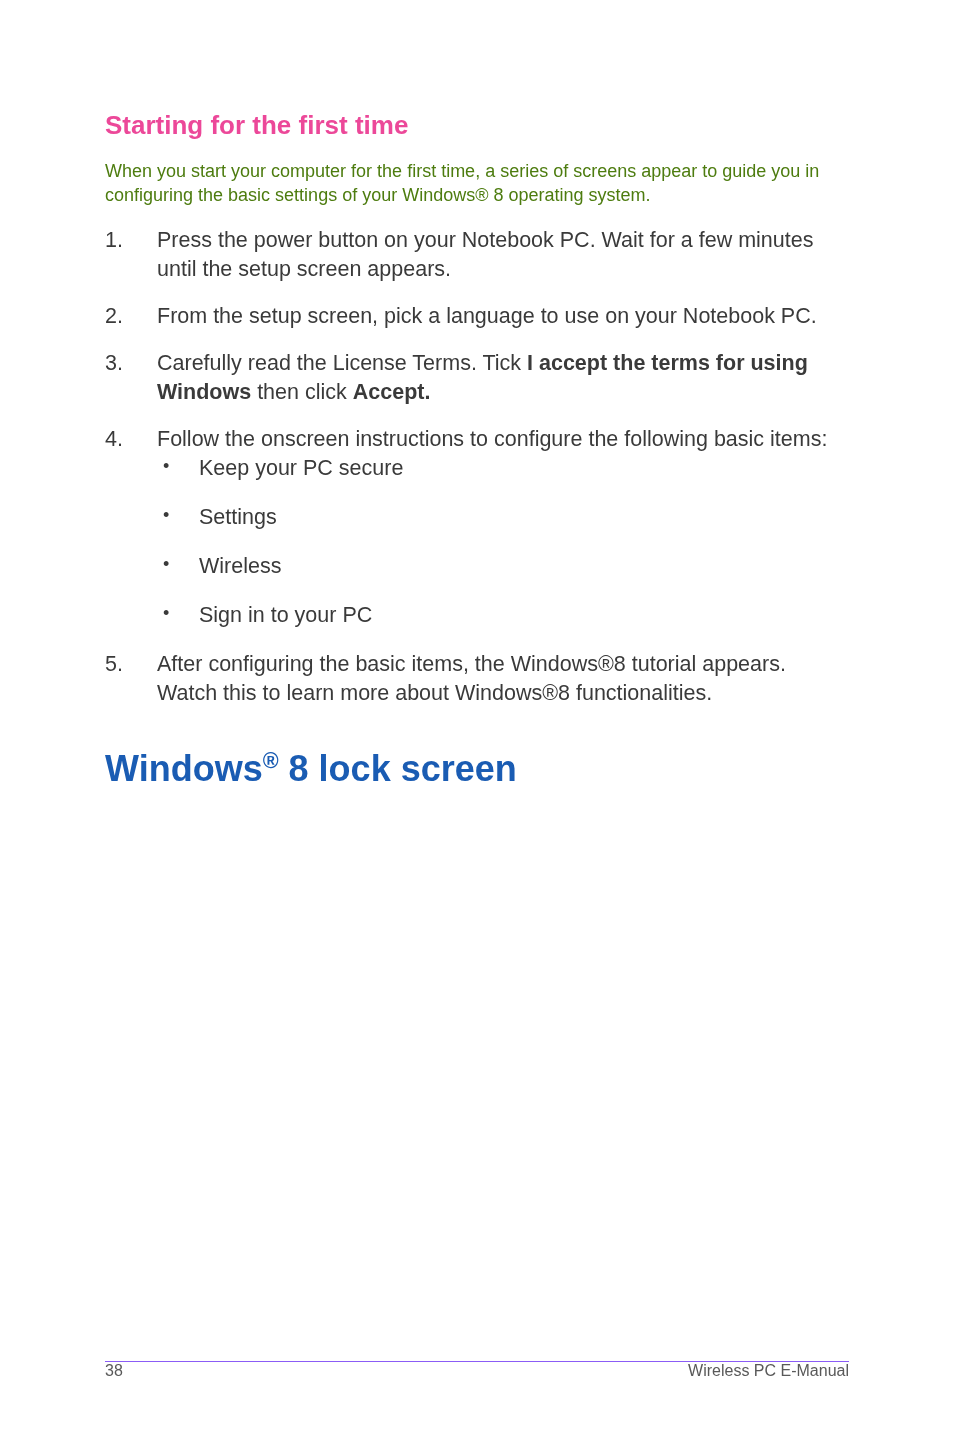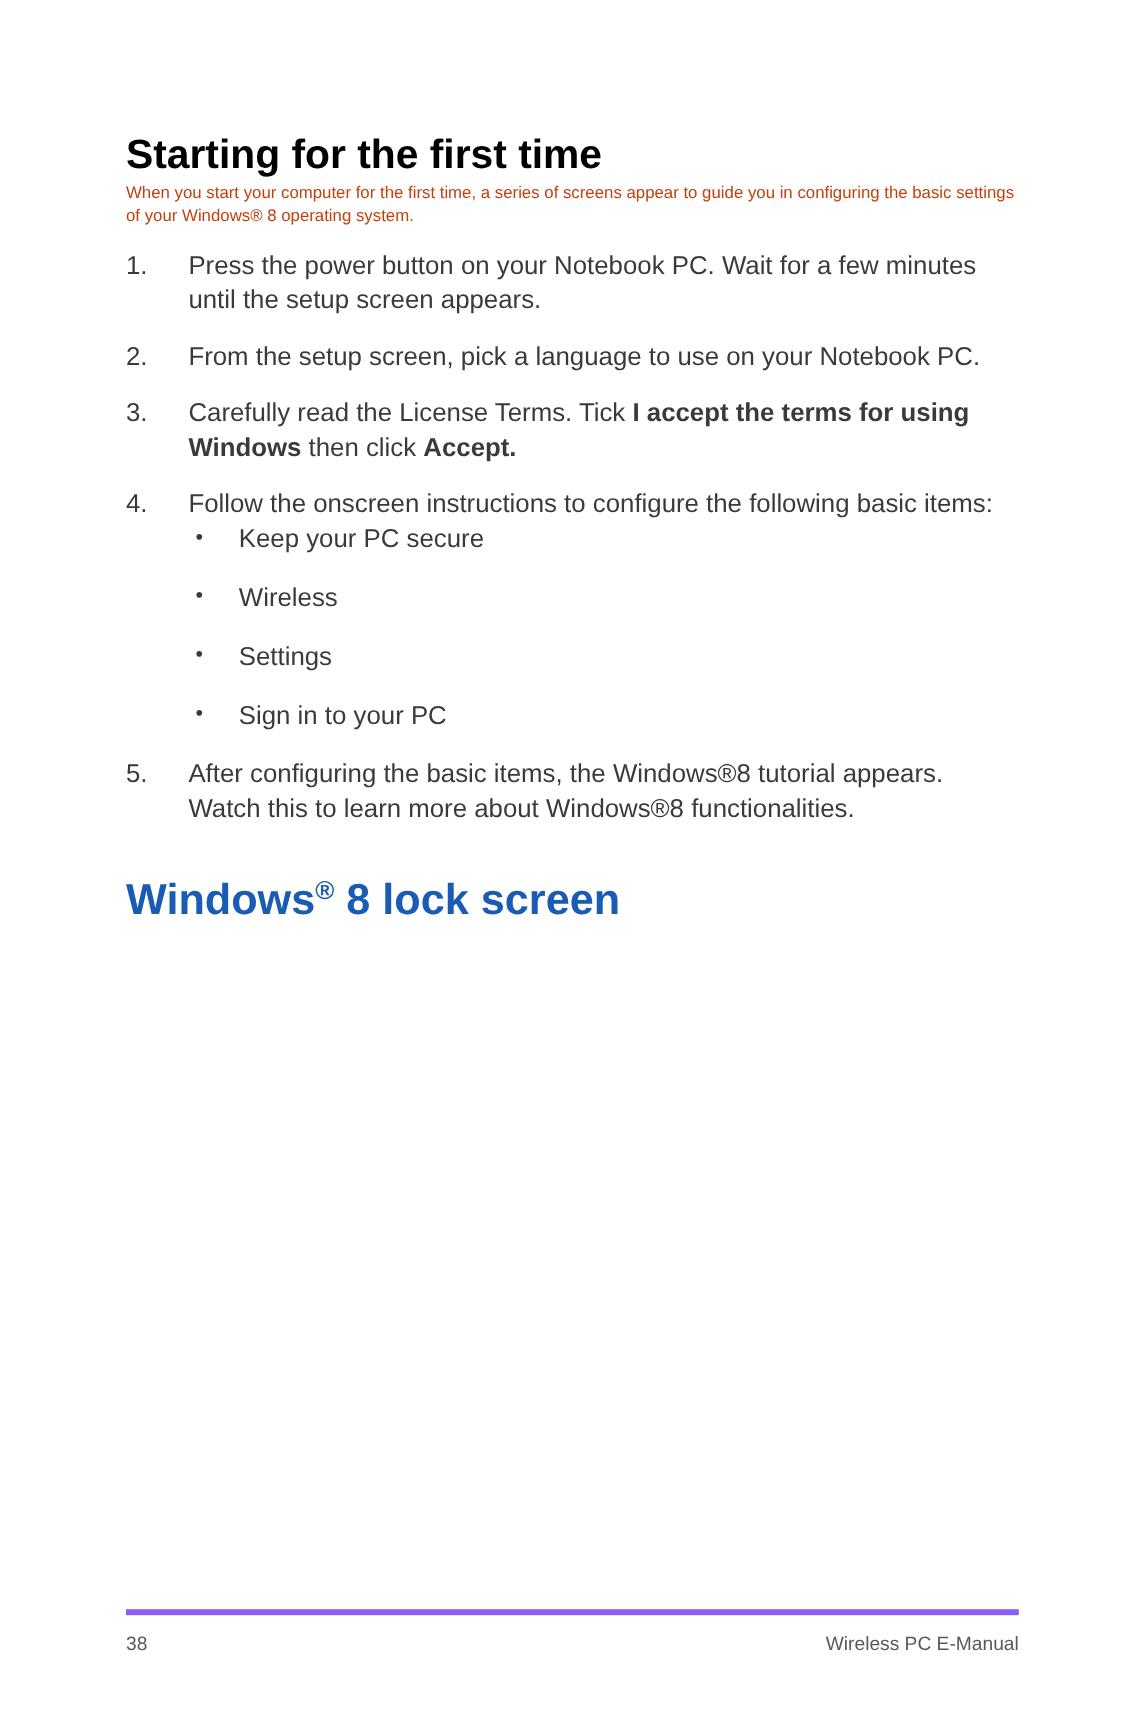--- a/index.html
+++ b/index.html
@@ -12,43 +12,43 @@
       height: 1438px;
       background: #fff;
       font-family: -apple-system, BlinkMacSystemFont, "Segoe UI", Helvetica, Arial, sans-serif;
       color: #3a3a3a;
       position: relative;
     }
     .page {
       padding: 110px 105px 0 105px;
     }
     .heading-1 {
-      color: #000000;
-      font-size: 34px;
+      color: #ec4899;
+      font-size: 26px;
       font-weight: 700;
-      margin-bottom: 2px;
+      margin-bottom: 18px;
       font-family: Arial, sans-serif;
     }
     .heading-2 {
       color: #1a5cb3;
       font-size: 36px;
       font-weight: 700;
       margin-top: 40px;
       margin-bottom: 18px;
       font-family: Liberation Sans, sans-serif;
     }
     .sup-reg {
       font-size: 0.6em;
       vertical-align: super;
     }
     .para {
-      font-size: 14px;
+      font-size: 18px;
       line-height: 1.35;
       margin-bottom: 18px;
-      color: #c2410c;
+      color: #4d7c0f;
     }
     .ol {
       list-style: none;
       counter-reset: step;
     }
     .ol > li {
       counter-increment: step;
       position: relative;
       padding-left: 52px;
       font-size: 21.5px;
@@ -81,22 +81,22 @@
       font-size: 18px;
     }
     .bold {
       font-weight: 700;
     }
     .footer {
       position: absolute;
       bottom: 58px;
       left: 105px;
       right: 105px;
-      border-top: 5px solid #8b5cf6;
-      padding-top: 16px;
+      border-top: 1px solid #8b5cf6;
+      padding-top: 0;
       display: flex;
       justify-content: space-between;
       align-items: baseline;
       font-size: 16px;
       color: #595959;
     }
     .footer .page-num {
       font-size: 16px;
     }
   </style>
@@ -113,22 +113,22 @@
   <ol class="ol">
     <li>Press the power button on your Notebook PC. Wait for a few minutes until the setup screen appears.</li>
     <li>From the setup screen, pick a language to use on your Notebook PC.</li>
     <li>
       <span>Carefully read the License Terms. Tick </span><span class="bold">I accept the terms for using Windows</span><span> then click </span><span class="bold">Accept.</span>
     </li>
     <li>
       <span>Follow the onscreen instructions to configure the following basic items:</span>
       <ul class="ul">
         <li>Keep your PC secure</li>
+        <li>Settings</li>
         <li>Wireless</li>
-        <li>Settings</li>
         <li>Sign in to your PC</li>
       </ul>
     </li>
     <li>After configuring the basic items, the Windows®8 tutorial appears. Watch this to learn more about Windows®8 functionalities.</li>
   </ol>
 
   <h2 class="heading-2">
     <span>Windows</span><span class="sup-reg">®</span><span> 8 lock screen</span>
   </h2>
 

